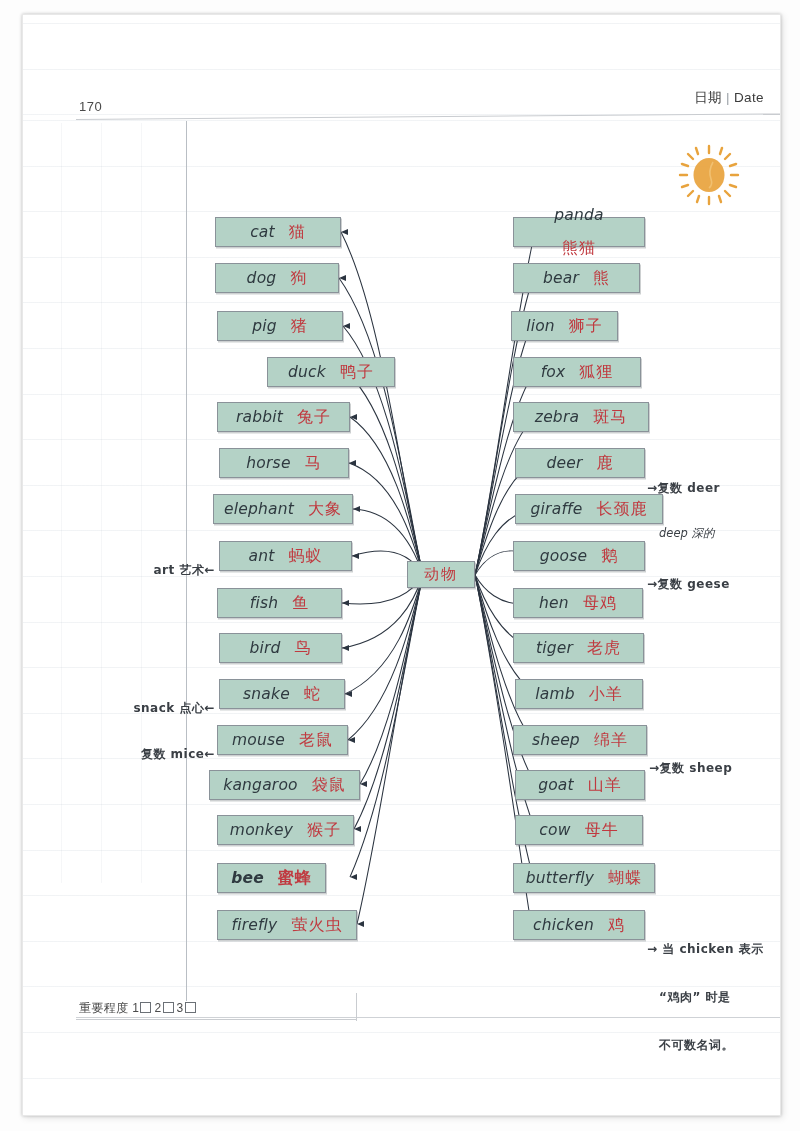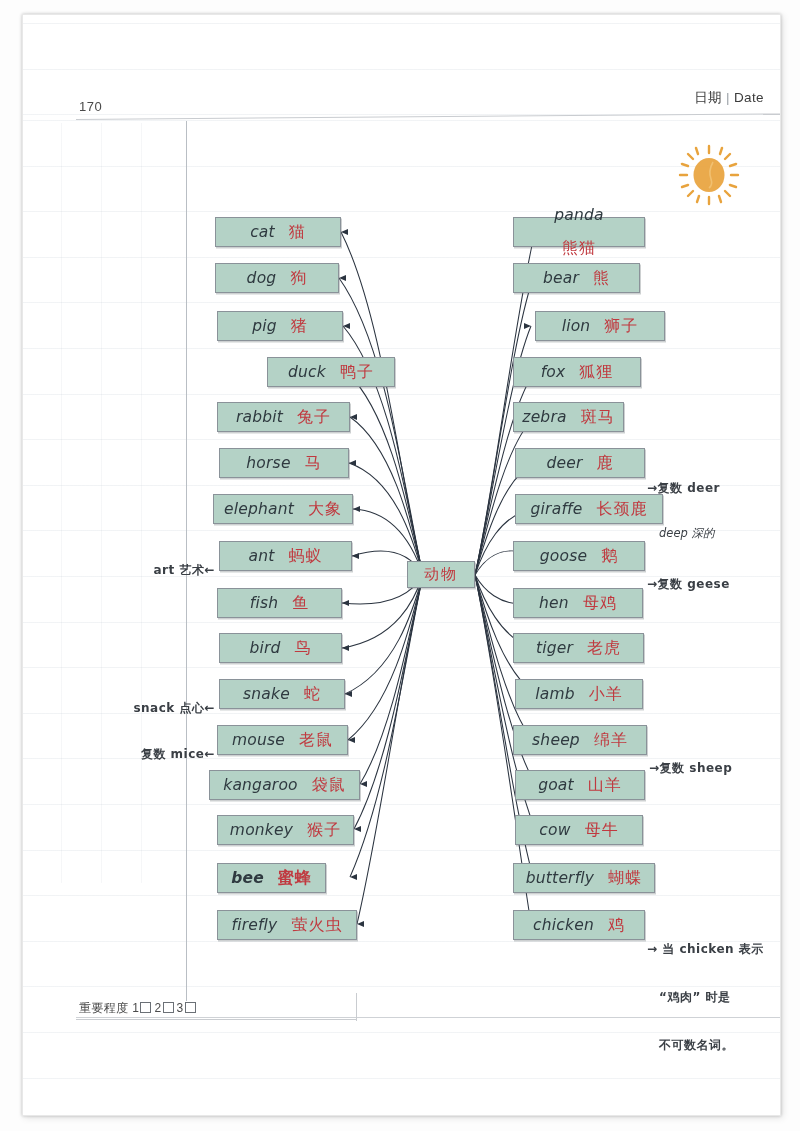--- a/index.html
+++ b/index.html
@@ -284,31 +284,31 @@
     <div class="node" style="left:490px;top:202px;width:132px;flex-direction:column;">
       <span class="en">panda</span>
       <span class="cn">熊猫</span>
       </div>
 
     <div class="node" style="left:490px;top:248px;width:127px;">
       <span class="en">bear</span>
       <span class="cn">熊</span>
       </div>
 
-    <div class="node" style="left:512px;top:296px;width:130px;">
+    <div class="node" style="left:488px;top:296px;width:107px;">
       <span class="en">lion</span>
       <span class="cn">狮子</span>
       </div>
 
     <div class="node" style="left:490px;top:342px;width:128px;">
       <span class="en">fox</span>
       <span class="cn">狐狸</span>
       </div>
 
-    <div class="node" style="left:490px;top:387px;width:111px;">
+    <div class="node" style="left:490px;top:387px;width:136px;">
       <span class="en">zebra</span>
       <span class="cn">斑马</span>
       </div>
 
     <div class="node" style="left:492px;top:433px;width:130px;">
       <span class="en">deer</span>
       <span class="cn">鹿</span>
       </div>
 
     <div class="node" style="left:492px;top:479px;width:148px;">

